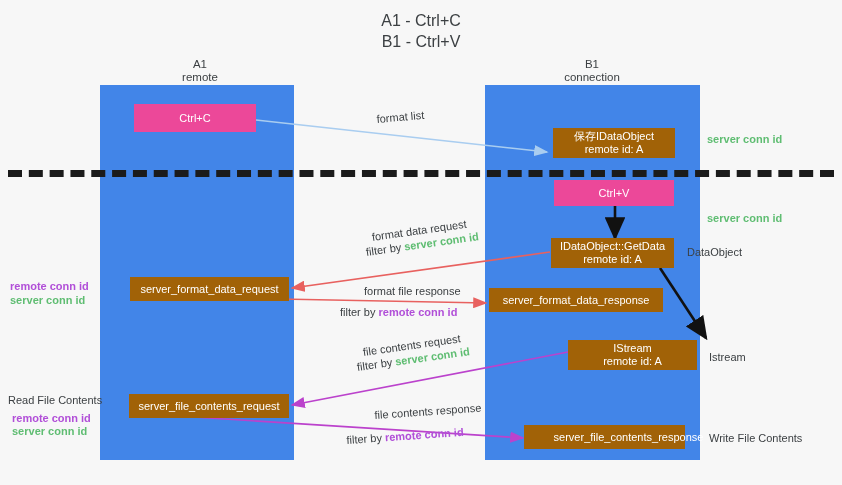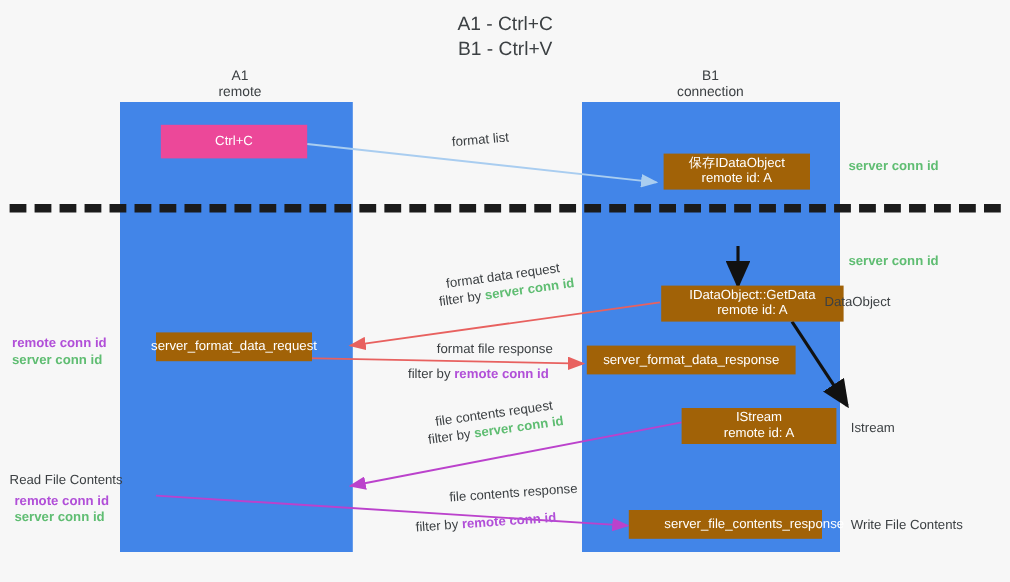--- a/index.html
+++ b/index.html
@@ -103,31 +103,33 @@
     <line x1="568" y1="352" x2="292" y2="405" stroke="#bb42cc" stroke-width="1.6" marker-end="url(#ah-mag)"></line>
 
     <line x1="130" y1="413" x2="523" y2="438" stroke="#bb42cc" stroke-width="1.6" marker-end="url(#ah-mag)"></line>
   </svg>
 
   <div class="box green" style="left:134px;top:104px;width:122px;height:28px;">Ctrl+C</div>
 
   <div class="box orange" style="left:553px;top:128px;width:122px;height:30px;">保存IDataObject
 remote id: A</div>
 
+  <div class="box green" style="left:554px;top:180px;width:120px;height:26px;">Ctrl+V</div>
 
-  <div class="box orange" style="left:551px;top:238px;width:152px;height:30px;">IDataObject::GetData
+  <div class="box orange" style="left:551px;top:238px;width:123px;height:30px;">IDataObject::GetData
 remote id: A</div>
 
-  <div class="box orange" style="left:130px;top:277px;width:130px;height:24px;">server_format_data_request</div>
+  <div class="box orange" style="left:130px;top:277px;width:159px;height:24px;">server_format_data_request</div>
 
   <div class="box orange" style="left:489px;top:288px;width:174px;height:24px;">server_format_data_response</div>
 
   <div class="box orange" style="left:568px;top:340px;width:129px;height:30px;">IStream
 remote id: A</div>
 
+  <div class="box orange" style="left:129px;top:394px;width:160px;height:24px;">server_file_contents_request</div>
 
   <div class="box orange" style="left:524px;top:425px;width:161px;height:24px;padding-left:48px;">server_file_contents_response</div>
 
   <div class="dashed"></div>
 
   <div class="side-label green-t" style="left:707px;top:132px;">server conn id</div>
   <div class="side-label green-t" style="left:707px;top:211px;">server conn id</div>
   <div class="side-label dark-t" style="left:687px;top:245px;">DataObject</div>
   <div class="side-label dark-t" style="left:709px;top:350px;">Istream</div>
   <div class="side-label dark-t" style="left:709px;top:431px;">Write File Contents</div>

